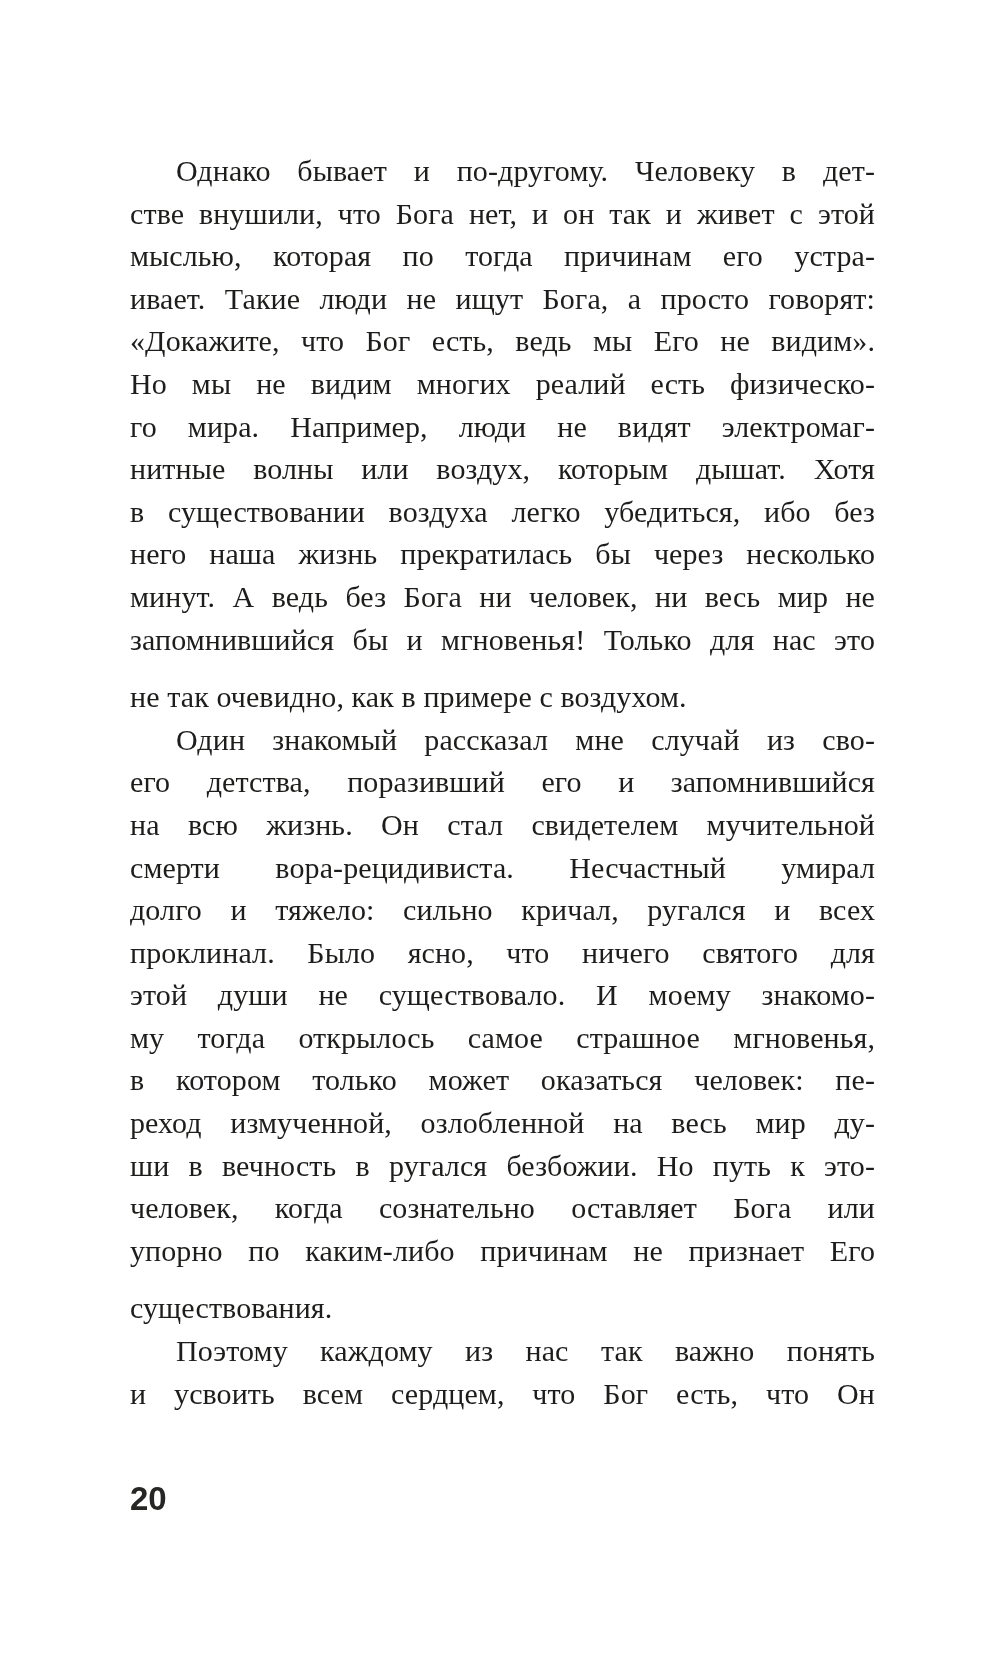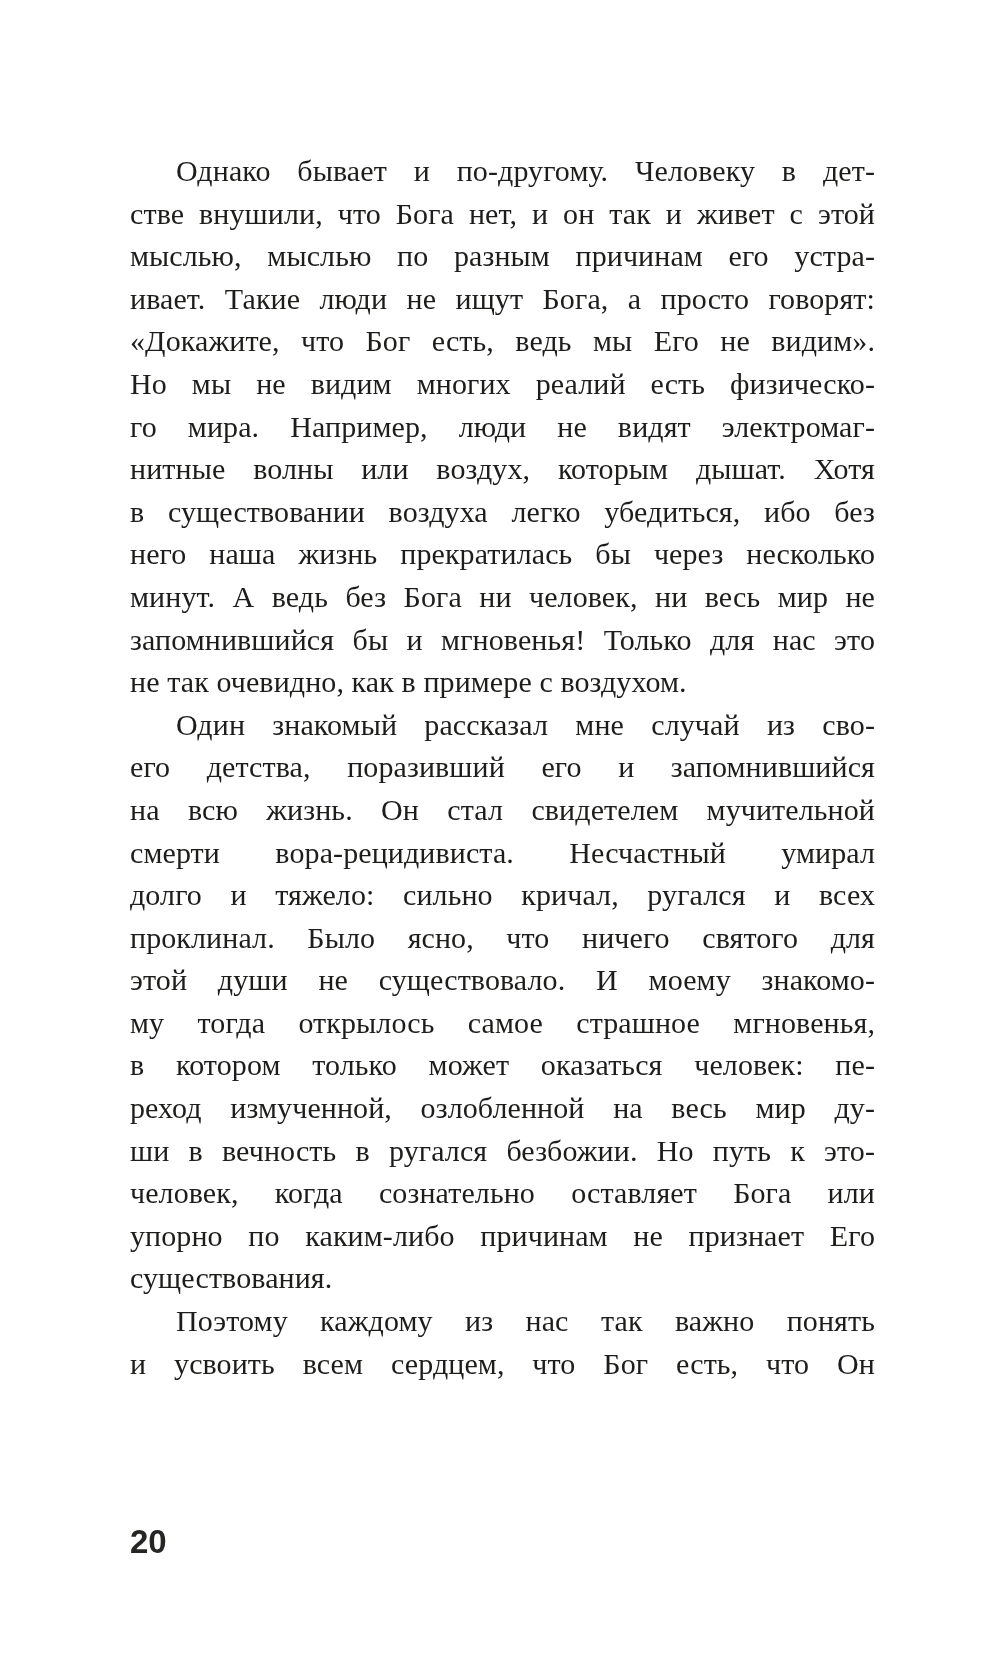--- a/index.html
+++ b/index.html
@@ -31,40 +31,41 @@
     text-align: justify;
     text-align-last: justify;
     white-space: normal;
     letter-spacing: 0.1px;
   }
   .line.indent {
     text-indent: 46px;
   }
   .line.natural-end {
     text-align-last: left;
+    margin-top: 15px;
   }
   .page-number {
     position: absolute;
     left: 130px;
-    top: 1523px;
+    top: 1480px;
     font-family: "Liberation Sans", sans-serif;
     font-weight: bold;
     font-size: 33px;
     color: #262624;
   }
 </style>
 </head>
 <body>
 
 <div class="page">
   <div class="text-block">
       <div class="paragraph">
         <div class="line indent">Однако бывает и по-другому. Человеку в дет-</div>
         <div class="line">стве внушили, что Бога нет, и он так и живет с этой</div>
-        <div class="line">мыслью, мыслью по разным причинам его устра-</div>
+        <div class="line">мыслью, которая по тогда причинам его устра-</div>
         <div class="line">ивает. Такие люди не ищут Бога, а просто говорят:</div>
         <div class="line">«Докажите, что Бог есть, ведь мы Его не видим».</div>
         <div class="line">Но мы не видим многих реалий есть физическо-</div>
         <div class="line">го мира. Например, люди не видят электромаг-</div>
         <div class="line">нитные волны или воздух, которым дышат. Хотя</div>
         <div class="line">в существовании воздуха легко убедиться, ибо без</div>
         <div class="line">него наша жизнь прекратилась бы через несколько</div>
         <div class="line">минут. А ведь без Бога ни человек, ни весь мир не</div>
         <div class="line">запомнившийся бы и мгновенья! Только для нас это</div>
         <div class="line natural-end">не так очевидно, как в примере с воздухом.</div>

